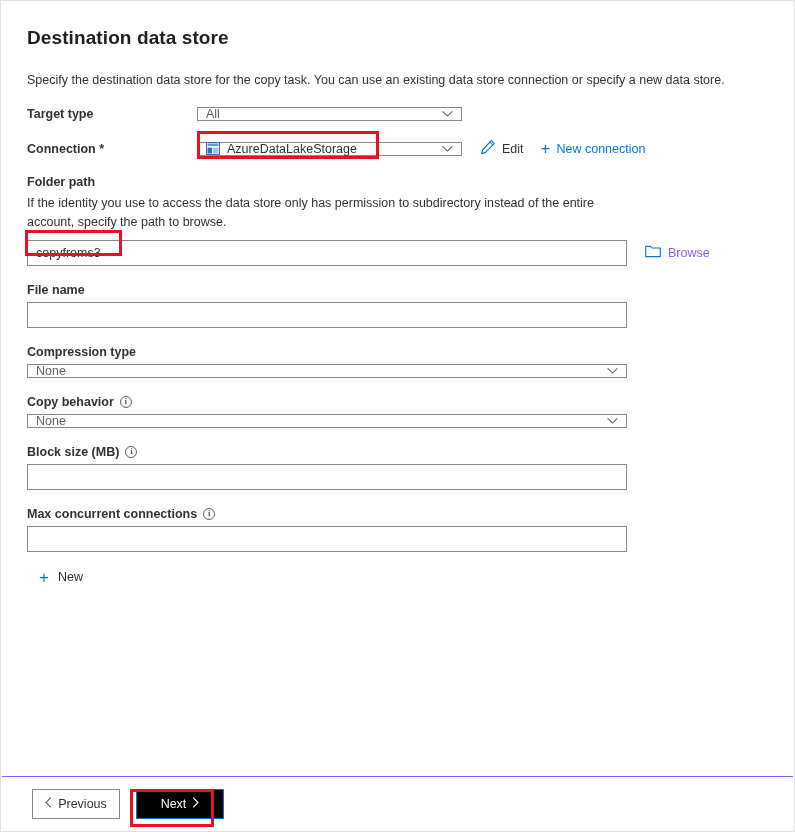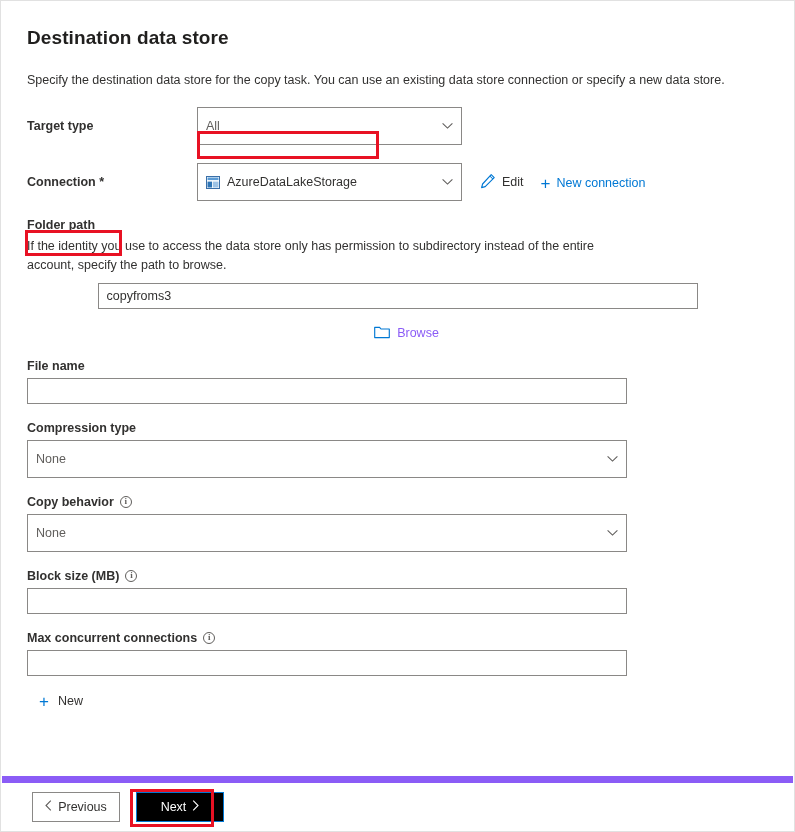--- a/index.html
+++ b/index.html
@@ -97,21 +97,21 @@
     outline: none;
   }
 
   .w-full { width: 600px; }
   .w-mid  { width: 265px; }
 
   .combo {
     position: relative;
     display: flex;
     align-items: center;
-    height: 38px;
+    height: 14px;
     border: 1px solid #8a8886;
     background: #fff;
     padding: 0 8px;
     font-size: 12.5px;
     text-align: right;
   }
   .combo .caret {
     position: absolute;
     right: 8px;
     top: 50%;
@@ -125,21 +125,21 @@
     width: 14px; height: 13px;
     margin-right: 7px;
     flex: none;
     position: relative;
     display: inline-block;
   }
 
   
   .actions {
     display: flex;
-    align-items: flex-end;
+    align-items: center;
     margin-left: 18px;
     gap: 17px;
   }
   .action {
     display: flex;
     align-items: center;
     gap: 6px;
     font-size: 12.5px;
     cursor: pointer;
     white-space: nowrap;
@@ -149,23 +149,21 @@
 
   .plus {
     color: #0078d4;
     font-size: 17px;
     line-height: 1;
     font-weight: 400;
   }
 
   .browse-row {
     display: flex;
-    align-items: center;
-    gap: 16px;
-    flex-direction: column;
+    gap: 0;
   }
   .browse-btn {
     display: flex;
     align-items: center;
     gap: 7px;
     margin-left: 18px;
     font-size: 12.5px;
     color: #8b5cf6;
     cursor: pointer;
   }
@@ -201,21 +199,21 @@
     cursor: pointer;
     width: fit-content;
   }
 
   
   .footer {
     position: absolute;
     left: 1px; right: 1px;
     bottom: 1px;
     height: 54px;
-    border-top: 7px solid #8b5cf6;
+    border-top: 1px solid #8b5cf6;
     background: #fff;
     display: flex;
     align-items: center;
     padding-left: 30px;
     gap: 16px;
   }
   .btn {
     height: 30px;
     min-width: 88px;
     font-size: 12.5px;

